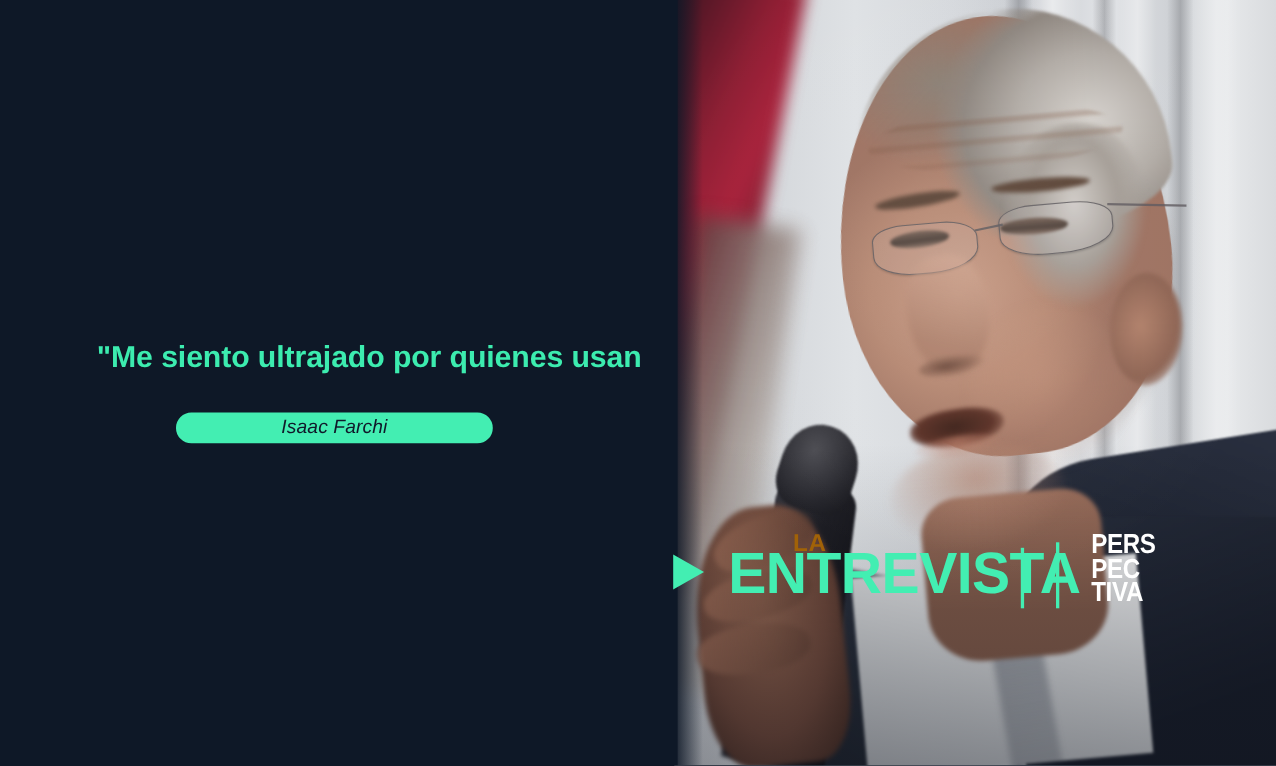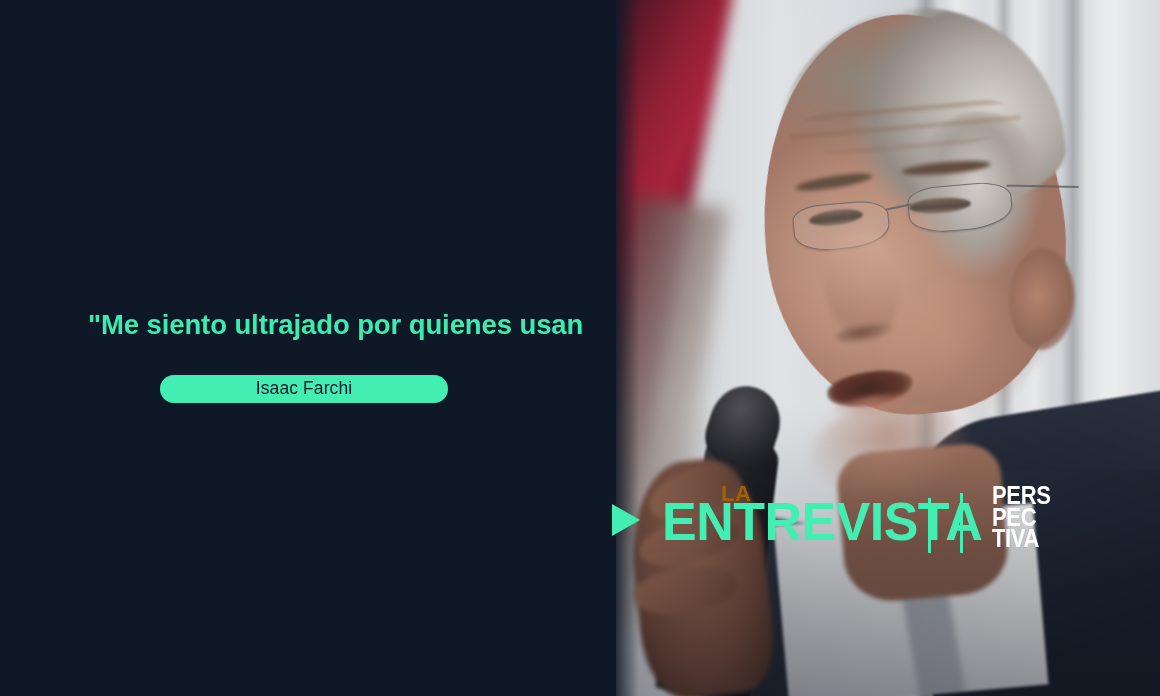--- a/index.html
+++ b/index.html
@@ -325,21 +325,21 @@
     letter-spacing:-.1px;
   }
   .quote-line{ display:block; white-space:nowrap; }
 
   .speaker-pill{
     position:absolute;
     left:160px; top:375px;
     width:288px; height:28px;
     background:#43eeb2;
     border-radius:14px;
-    display:flex; align-items:center; justify-content:center;
+    display:flex; align-items:center; justify-content:center;font-style:italic;
   }
   .speaker-name{
     color:#10192a;
     font-size:17.5px;
     font-weight:normal;
     letter-spacing:.1px;
     line-height:1;
   }
 
   

